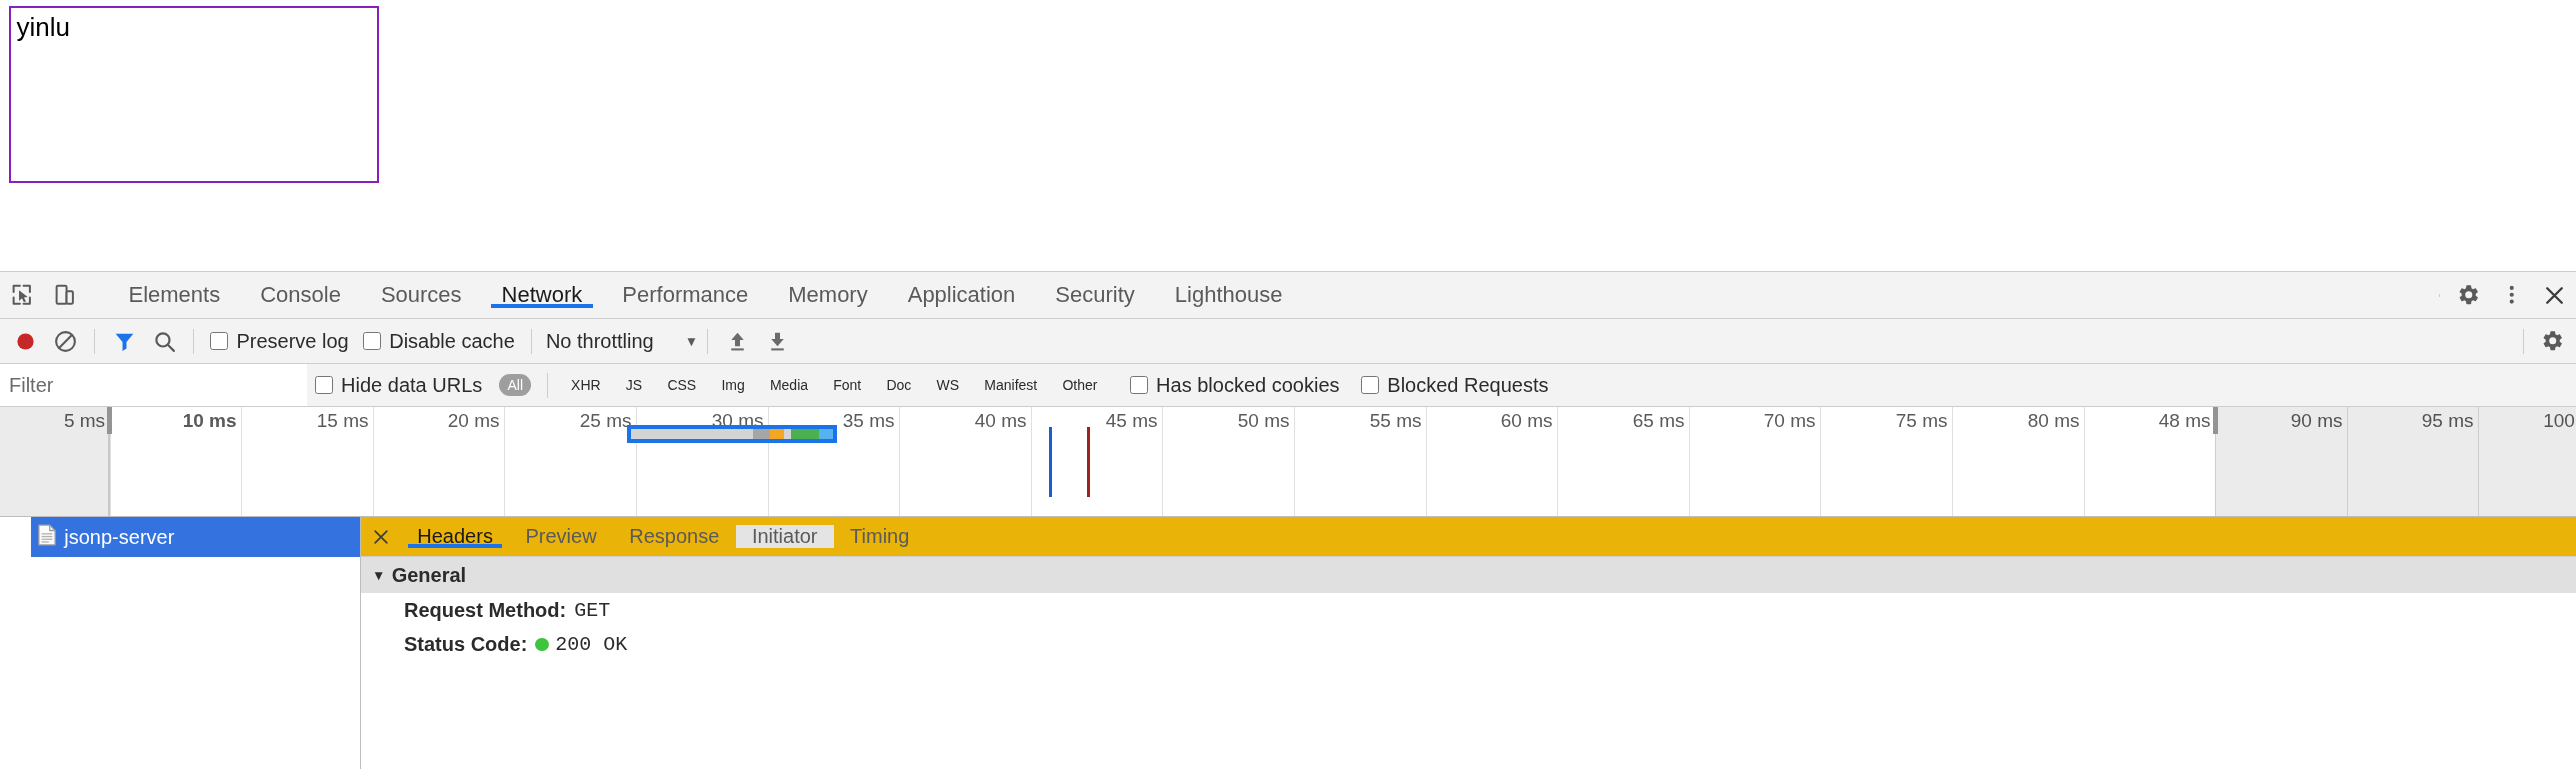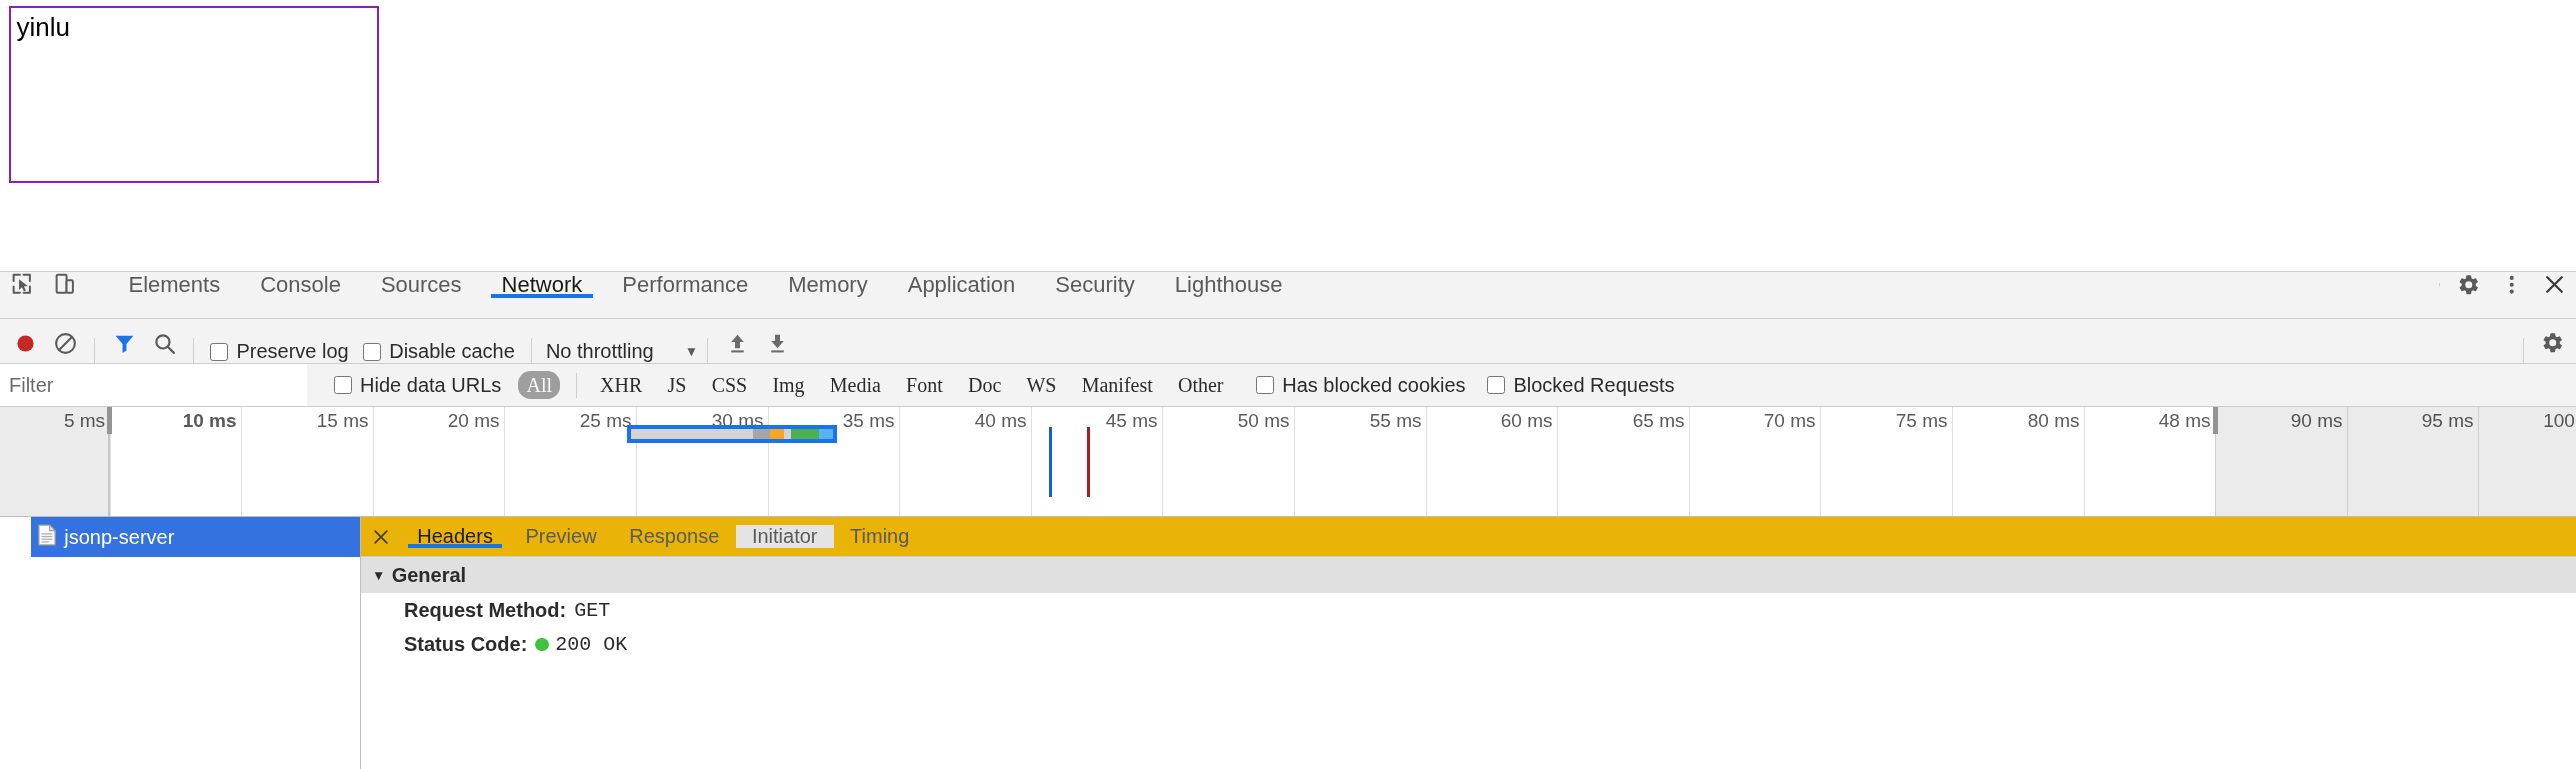--- a/index.html
+++ b/index.html
@@ -38,21 +38,21 @@
     background: #f3f3f3;
     border-top: 0.9px solid #cdcdcd;
   }
 
   
   #tabbar {
     position: relative;
     height: 47px;
     background: #f3f3f3;
     border-bottom: 0.9px solid #cdcdcd;
-    display: flex; align-items: flex-start;
+    display: flex; align-items: center;
   }
   .tb-icon-btn {
     width: 43px;
     display: flex; align-items: center; justify-content: center;
     cursor: pointer;
   }
   .tb-sep {
     width: 0.9px; background: #cdcdcd;
     margin: 11px 7.2px;
     flex: 0 0 0.9px;
@@ -77,21 +77,21 @@
     margin-left: auto;
     display: flex; align-items: stretch;
   }
 
   
   #nettoolbar {
     position: relative;
     height: 45px;
     background: #f3f3f3;
     border-bottom: 0.9px solid #cdcdcd;
-    display: flex; align-items: flex-end;
+    display: flex; align-items: center;
     padding-left: 5.4px;
   }
   .nt-btn {
     width: 40px; height: 40px;
     display: flex; align-items: center; justify-content: center;
     cursor: pointer; flex: 0 0 auto;
   }
   .nt-sep {
     width: 0.9px; height: 25px; background: #cdcdcd;
     margin: 0 9px; flex: 0 0 0.9px;
@@ -132,27 +132,27 @@
     font-family: "Liberation Sans", sans-serif;
   }
   #filter-input::placeholder { color: #6b6b6b; }
   .fb-sep {
     width: 0.9px; height: 25px; background: #cdcdcd;
     margin: 0 11px; flex: 0 0 0.9px;
   }
   #hide-data-urls {
     display: flex; align-items: center;
     font-size: 20px; color: #2b2b2b;
-    margin-left: 27px; cursor: pointer; white-space: nowrap;
+    margin-left: 8px; cursor: pointer; white-space: nowrap;
   }
   #type-filters { display: flex; align-items: center; margin-left: 12.6px; }
   .type-pill {
-    font-size: 20px; color: #2b2b2b;
+    font-size: 14px; color: #2b2b2b;
     padding: 2.7px 8.1px; margin: 0 4.5px;
-    border-radius: 12.6px; cursor: pointer; white-space: nowrap; font-family: Liberation Serif, serif;
+    border-radius: 12.6px; cursor: pointer; white-space: nowrap;
   }
   .type-pill.active { background: #9e9e9e; color: #ffffff; }
 
   
   #overview {
     position: relative;
     height: 110px;
     background: #ffffff;
     border-bottom: 0.9px solid #bdbdbd;
     overflow: hidden;

